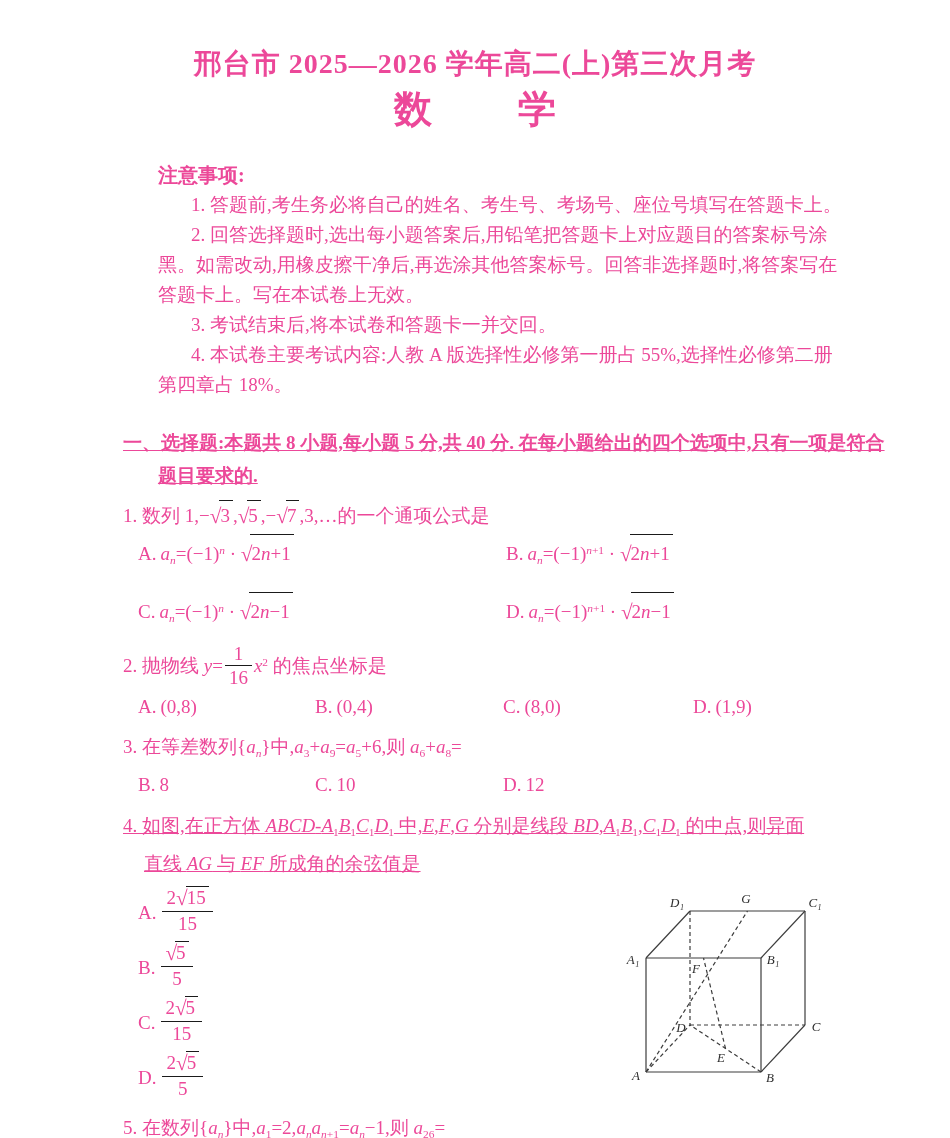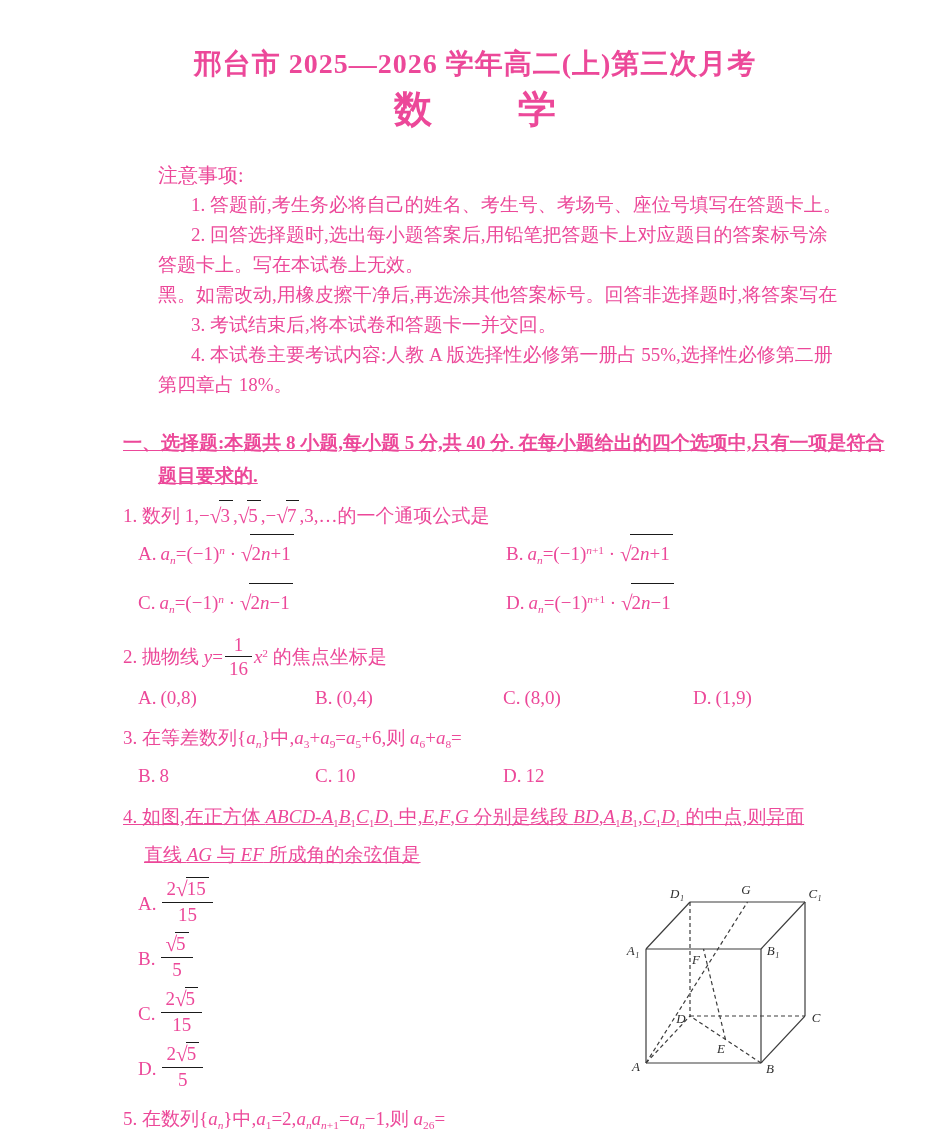--- a/index.html
+++ b/index.html
@@ -9,36 +9,36 @@
     font-family:"Liberation Serif","DejaVu Serif",serif;
     font-size:19px;
   }
   .title { padding-top:46px; text-align:center; font-weight:bold; font-size:28px; line-height:36px; letter-spacing:1px; }
   .subject { text-align:center; font-weight:bold; font-size:38px; line-height:46px; margin-top:4px; }
   .subject .gap { display:inline-block; width:86px; }
 
   .content { width:708px; margin-left:123px; }
 
   .notice { margin-top:28px; margin-left:35px; line-height:30px; }
-  .notice-head { font-weight:normal; font-size:20px; }
+  .notice-head { font-weight:bold; font-size:20px; }
   .n-line { white-space:nowrap; }
   .n-line.ind { text-indent:33px; }
 
   .sec-head { margin-top:26px; font-weight:bold; line-height:33px;text-decoration:underline; }
   .sec-head .l1 { white-space:nowrap; }
   .sec-head .l2 { padding-left:35px; }
 
   .question { margin-top:8px; }
   .stem { line-height:30px; white-space:nowrap; }
   .stem2 { line-height:31px; white-space:nowrap;text-decoration:underline; }
   .stem2.cont { padding-left:21px; }
 
   .opts { padding-left:15px; }
   .row4 { display:grid; grid-template-columns:177px 188px 190px 1fr; line-height:34px; }
-  .row2x2 { display:grid; grid-template-columns:368px 1fr; line-height:38px; row-gap:0px; }
+  .row2x2 { display:grid; grid-template-columns:368px 1fr; line-height:38px; row-gap:9px; }
   .opt { white-space:nowrap; }
   .olab { margin-right:4px; }
 
   
   var { font-style:italic; font-family:inherit; }
   sub { font-size:0.60em; vertical-align:-0.35em; }
   sup { font-size:0.60em; vertical-align:0.55em; }
   .frac { display:inline-block; vertical-align:middle; text-align:center; line-height:1.12; margin:0 2px; position:relative; top:-2px; }
   .frac .fn { display:block; border-bottom:1.3px solid #1a1a1a; padding:0 4px 1px; }
   .frac .fd { display:block; padding:1px 4px 0; }
@@ -62,22 +62,22 @@
   <div class="title">邢台市 2025—2026 学年高二(上)第三次月考</div>
 
   <div class="subject"><span>数</span><span class="gap"></span><span>学</span></div>
 
   <div class="content">
 
     <div class="notice">
       <div class="notice-head">注意事项:</div>
       <div class="n-line ind">1. 答题前,考生务必将自己的姓名、考生号、考场号、座位号填写在答题卡上。</div>
       <div class="n-line ind">2. 回答选择题时,选出每小题答案后,用铅笔把答题卡上对应题目的答案标号涂</div>
+      <div class="n-line">黑。如需改动,用橡皮擦干净后,再选涂其他答案标号。回答非选择题时,将答案写在</div>
       <div class="n-line">答题卡上。写在本试卷上无效。</div>
-      <div class="n-line">黑。如需改动,用橡皮擦干净后,再选涂其他答案标号。回答非选择题时,将答案写在</div>
       <div class="n-line ind">3. 考试结束后,将本试卷和答题卡一并交回。</div>
       <div class="n-line ind">4. 本试卷主要考试内容:人教 A 版选择性必修第一册占 55%,选择性必修第二册</div>
       <div class="n-line">第四章占 18%。</div>
     </div>
 
     <div class="sec-head">
       <div class="l1">一、选择题:本题共 8 小题,每小题 5 分,共 40 分. 在每小题给出的四个选项中,只有一项是符合</div>
       <div class="l2">题目要求的.</div>
     </div>
 

